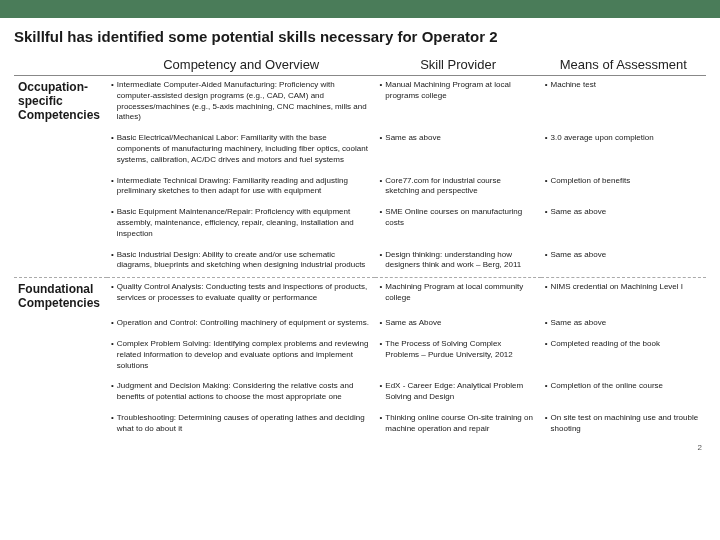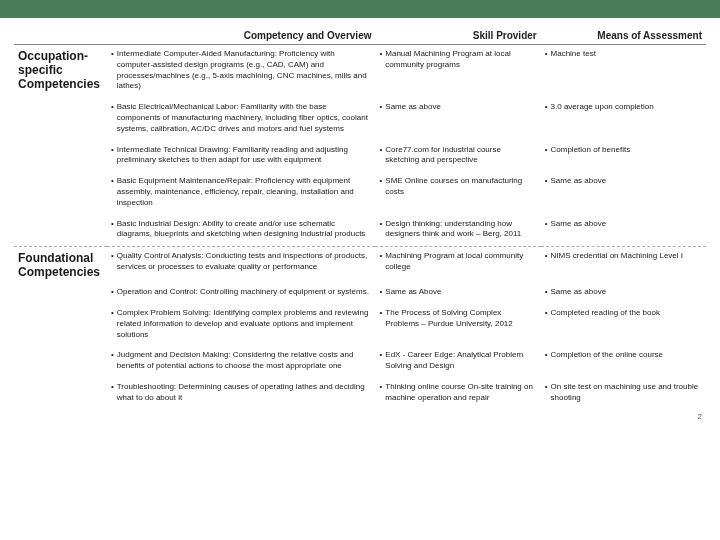--- a/index.html
+++ b/index.html
@@ -24,23 +24,23 @@
       font-weight: bold;
       color: #1a1a1a;
       margin-bottom: 10px;
     }
     .main-table {
       width: 100%;
       border-collapse: collapse;
       font-size: 8px;
     }
     .main-table th {
-      text-align: right;
-      font-weight: bold;
-      font-size: 10px;
+      text-align: center;
+      font-weight: normal;
+      font-size: 13px;
       color: #222;
       border-bottom: 1.5px solid #888;
       padding: 2px 4px 3px 4px;
     }
     .main-table td {
       vertical-align: top;
       padding: 4px 4px;
       color: #1a1a1a;
       border: none;
     }
@@ -64,20 +64,21 @@
       color: #555;
       padding-top: 2px;
       padding-right: 4px;
     }
   </style>
 </head>
 <body>
 
 <div class="top-bar"></div>
 <div class="page">
+  <div class="page-title">Skillful has identified some potential skills necessary for Operator 2</div>
   <table class="main-table">
     <thead>
       <tr>
         <th class="col-label"></th>
         <th class="col-competency">Competency and Overview</th>
         <th class="col-skill">Skill Provider</th>
         <th class="col-means">Means of Assessment</th>
       </tr>
     </thead>
     <tbody id="table-body">
@@ -85,21 +86,21 @@
           <td><span class="section-label">Occupation-<br>specific<br>Competencies</span></td>
           <td>
             <div style="display: flex; gap: 3px; margin-bottom: 2px; line-height: 1.35;">
               <span style="flex-shrink:0">•</span>
               <span>Intermediate Computer-Aided Manufacturing: Proficiency with computer-assisted design programs (e.g., CAD, CAM) and processes/machines (e.g., 5-axis machining, CNC machines, mills and lathes)</span>
             </div>
           </td>
           <td>
             <div style="display: flex; gap: 3px; margin-bottom: 2px; line-height: 1.35;">
               <span style="flex-shrink:0">•</span>
-              <span>Manual Machining Program at local community programs</span>
+              <span>Manual Machining Program at local programs college</span>
             </div>
           </td>
           <td>
             <div style="display: flex; gap: 3px; margin-bottom: 2px; line-height: 1.35;">
               <span style="flex-shrink:0">•</span>
               <span>Machine test</span>
             </div>
           </td>
         </tr>
         <tr>

